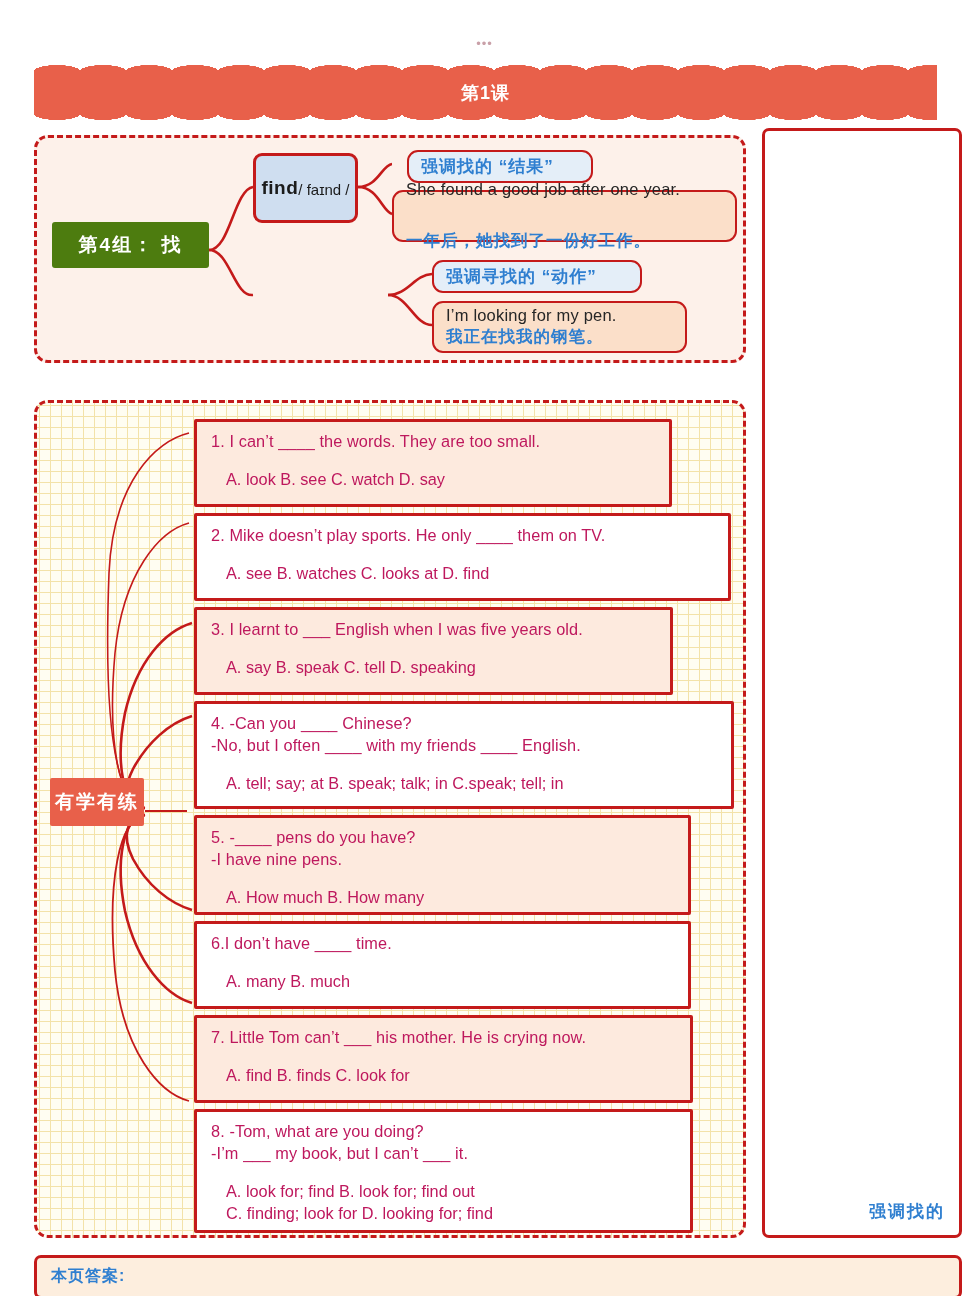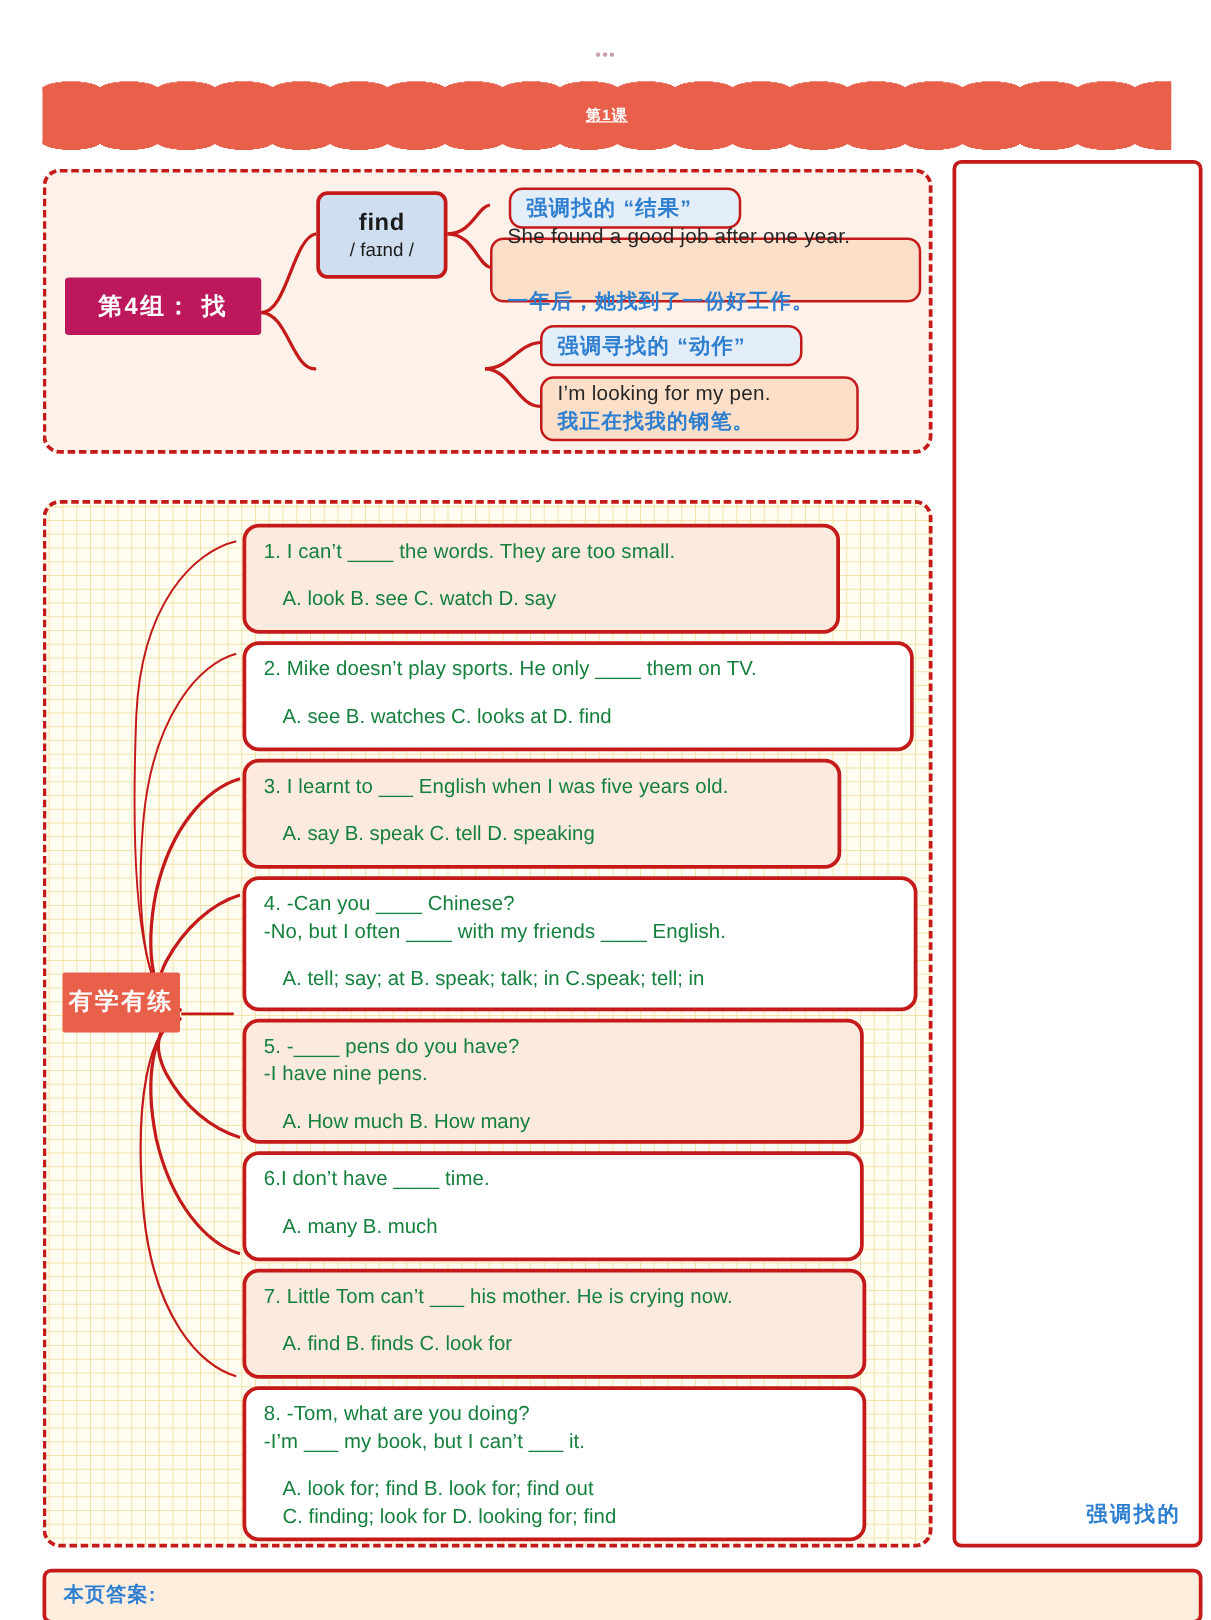--- a/index.html
+++ b/index.html
@@ -24,23 +24,22 @@
     user-select: none;
   }
 
   
   #header-banner {
     position: absolute; left: 34px; top: 70px;
     width: 903px; height: 45px;
     background: #e8604a;
     display: flex; align-items: center; justify-content: center;
     color: #ffffff;
-    font-size: 12px; font-weight: bold;
+    font-size: 18px; font-weight: bold;
     letter-spacing: 1px;
-    text-decoration: underline;
   }
   #header-banner::before, #header-banner::after {
     content: "";
     position: absolute; left: 0; width: 100%; height: 7px;
     background-repeat: repeat-x;
     background-size: 46px 14px;
   }
   #header-banner::before {
     top: -5px;
     background-image: radial-gradient(ellipse 24px 7px at 23px 7px, #e8604a 0 99%, transparent 100%);
@@ -55,33 +54,33 @@
     position: absolute; left: 34px; top: 135px;
     width: 712px; height: 228px;
     background: #fdf1ea;
     border: 3px dashed #c41a1a;
     border-radius: 14px;
   }
 
   #group-label {
     position: absolute; left: 15px; top: 84px;
     width: 157px; height: 46px;
-    background: #be185d;
+    background: #4d7c0f;
     display: flex; align-items: center; justify-content: center;
     color: #fff; font-size: 19px; font-weight: bold;
     letter-spacing: 2px;
     border-radius: 3px;
   }
 
   .word-box {
     position: absolute;
     background: #cfdef0;
     border: 3px solid #c41a1a;
     border-radius: 9px;
-    display: flex; flex-direction: column;
+    display: flex; flex-direction: row;
     align-items: center; justify-content: center;
     color: #1b1b1b;
   }
   .word-box .headword { font-weight: bold; font-size: 19px; letter-spacing: .5px; }
   .word-box .phon { font-size: 15px; margin-top: 2px; }
 
   #word-find   { left: 216px; top: 15px;  width: 105px; height: 70px; }
   #word-lookfor{ left: 216px; top: 120px; width: 135px; height: 73px; }
 
   .note-box {
@@ -134,23 +133,23 @@
     letter-spacing: 2px;
     border-radius: 2px;
   }
 
   #connectors { position: absolute; left: 0; top: 0; width: 712px; height: 838px; pointer-events: none; }
 
   .q-box {
     position: absolute;
     left: 157px;
     border: 3px solid #c41a1a;
-    border-radius: 13px;
+    border-radius: 2px;
     padding: 8px 10px 8px 14px;
-    color: #15803d;
+    color: #be185d;
   }
   .q-box.tint  { background: #fdeade; }
   .q-box.plain { background: #ffffff; }
   .q-stem { font-size: 16.3px; line-height: 1.35; letter-spacing: .1px; white-space: pre-line; }
   .q-opts { font-size: 16.3px; line-height: 1.35; margin-top: 16px; padding-left: 15px; white-space: pre-line; }
 
   
   #notes-panel {
     position: absolute; left: 762px; top: 128px;
     width: 200px; height: 1110px;

